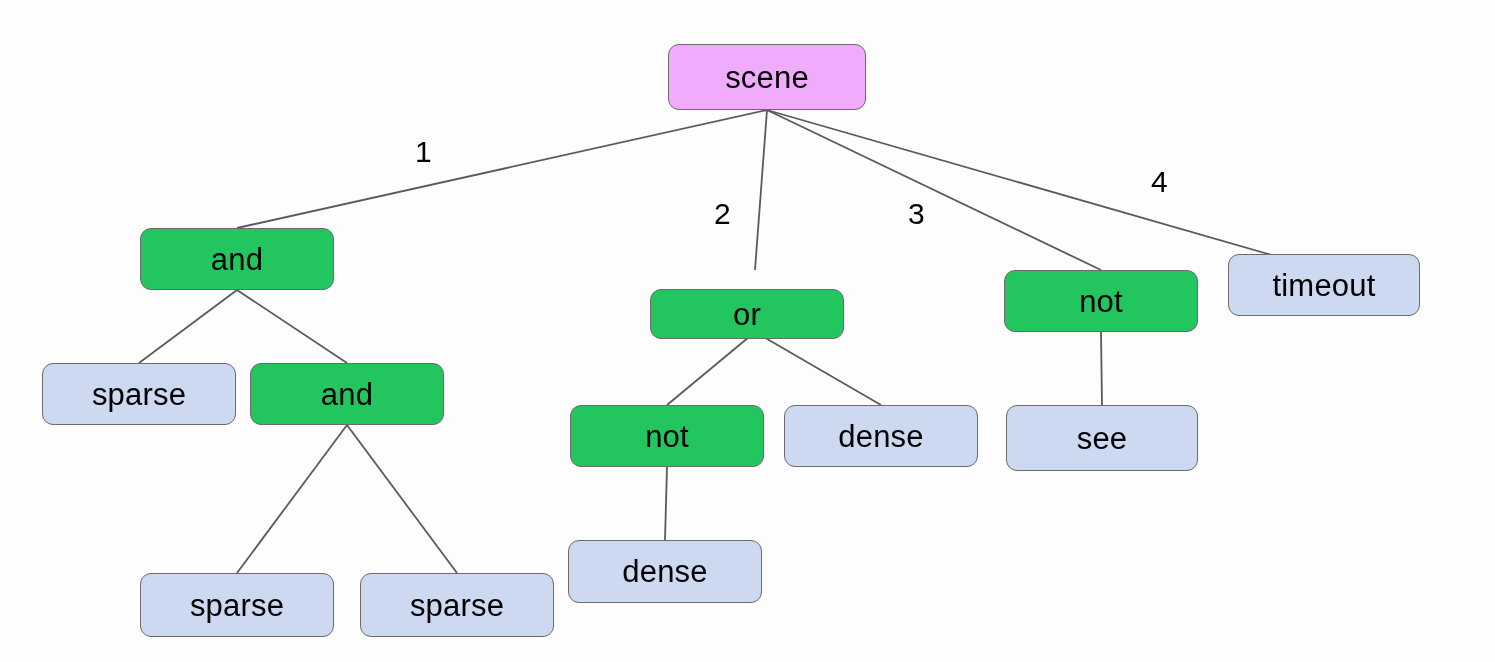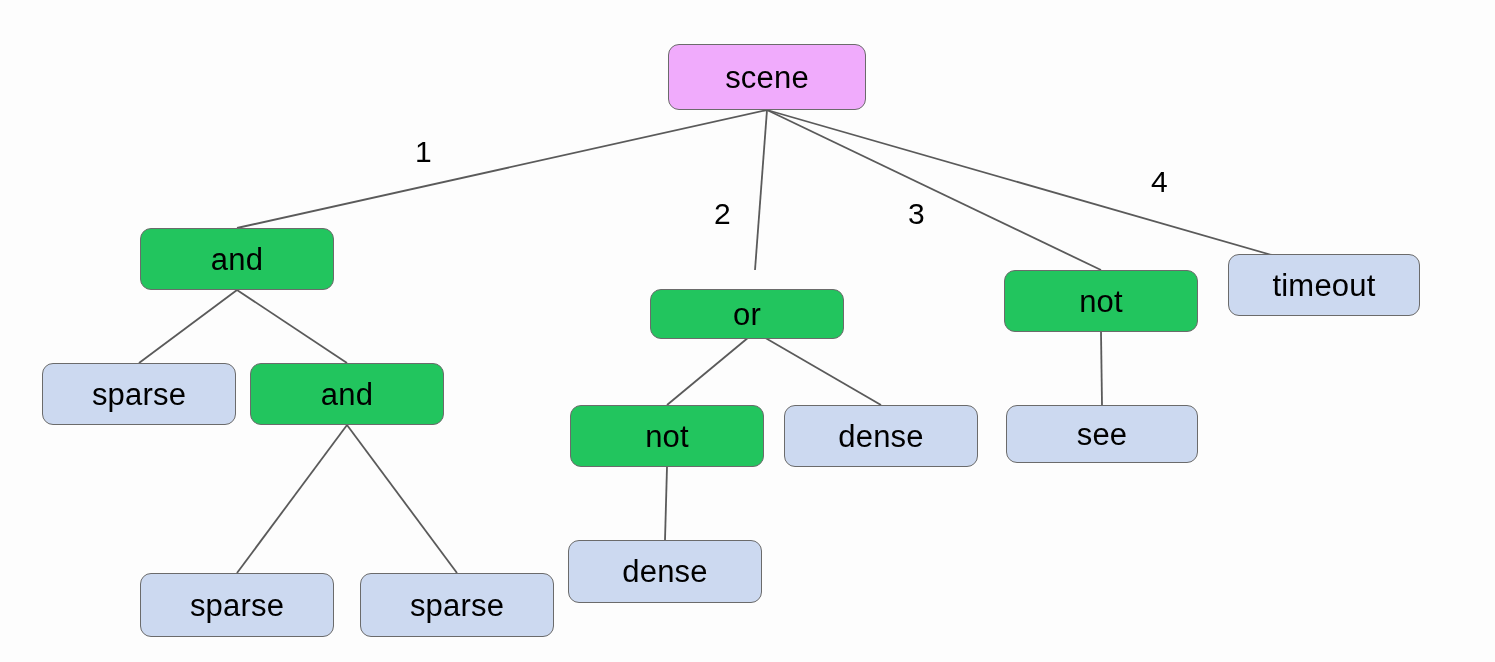--- a/index.html
+++ b/index.html
@@ -92,21 +92,21 @@
       </div>
       <div class="node node-op" style="left: 250px; top: 363px; width: 194px; height: 62px;">
         <span>and</span>
       </div>
       <div class="node node-op" style="left: 570px; top: 405px; width: 194px; height: 62px;">
         <span>not</span>
       </div>
       <div class="node node-leaf" style="left: 784px; top: 405px; width: 194px; height: 62px;">
         <span>dense</span>
       </div>
-      <div class="node node-leaf" style="left: 1006px; top: 405px; width: 192px; height: 58px;">
+      <div class="node node-leaf" style="left: 1006px; top: 405px; width: 192px; height: 66px;">
         <span>see</span>
       </div>
       <div class="node node-leaf" style="left: 568px; top: 540px; width: 194px; height: 63px;">
         <span>dense</span>
       </div>
       <div class="node node-leaf" style="left: 140px; top: 573px; width: 194px; height: 64px;">
         <span>sparse</span>
       </div>
       <div class="node node-leaf" style="left: 360px; top: 573px; width: 194px; height: 64px;">
         <span>sparse</span>

